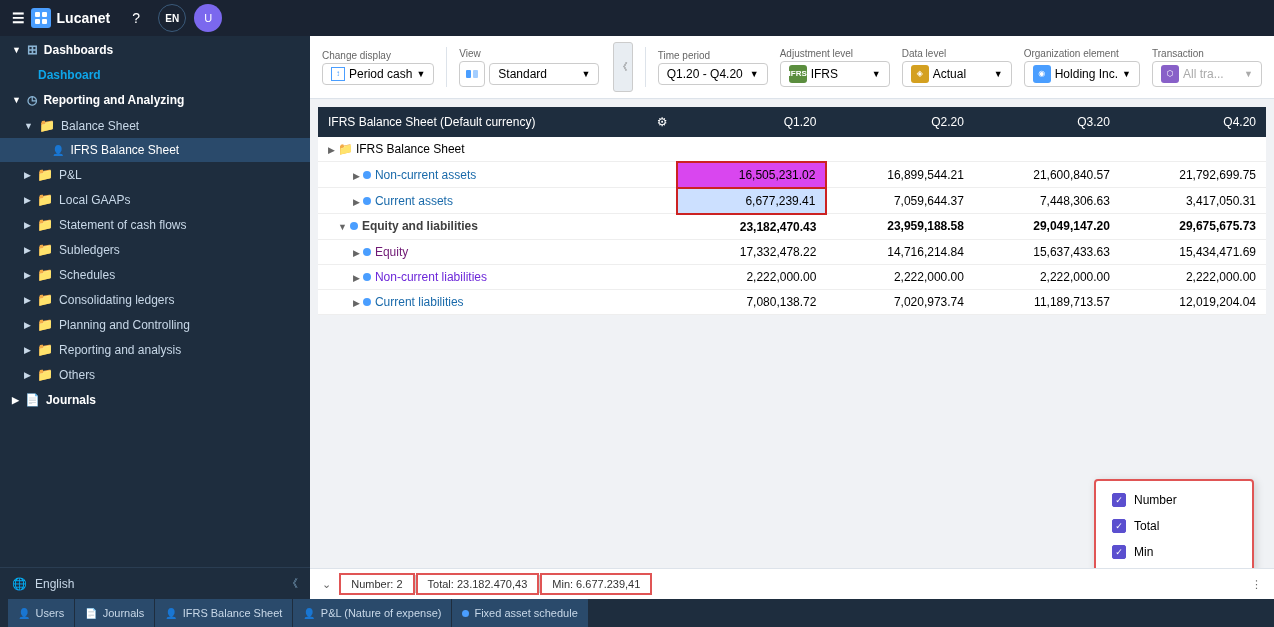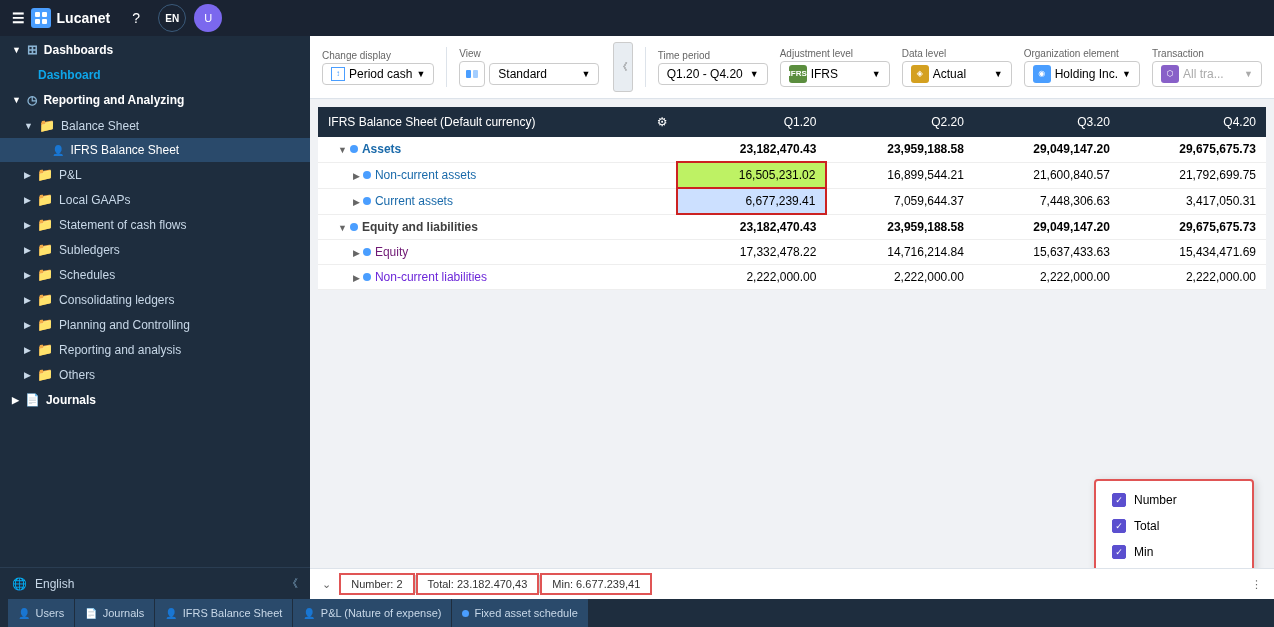--- a/index.html
+++ b/index.html
@@ -592,30 +592,30 @@
               <span>IFRS Balance Sheet (Default currency)</span>
               <span style="float:right;cursor:pointer;">⚙</span>
             </th>
             <th class="right">Q1.20</th>
             <th class="right">Q2.20</th>
             <th class="right">Q3.20</th>
             <th class="right">Q4.20</th>
           </tr>
         </thead>
         <tbody id="table-body">
-            <tr class="bold-row">
-              <td class="row-indent-1"><span style="color:#666;font-size:9px;margin-right:3px;">▼</span><span class="blue-dot"></span><span style="color:#1a6aaa">Assets</span></td>
-              <td class="right">23,182,470.43</td>
-              <td class="right">23,959,188.58</td>
-              <td class="right">29,049,147.20</td>
-              <td class="right">29,675,675.73</td>
+        <tr>
+              <td class=""><span style="color:#666;font-size:9px;margin-right:3px;">▶</span><span style="color:#e8a020;margin-right:3px;">📁</span><span style="color:inherit">IFRS Balance Sheet</span></td>
+              <td class="right"></td>
+              <td class="right"></td>
+              <td class="right"></td>
+              <td class="right"></td>
             </tr>
             <tr>
               <td class="row-indent-2"><span style="color:#666;font-size:9px;margin-right:3px;">▶</span><span class="blue-dot"></span><span style="color:#1a6aaa">Non-current assets</span></td>
-              <td class="right" style="background: #bef264; border: 2px solid rgb(204, 34, 34);">16,505,231.02</td>
+              <td class="right" style="background: #d946ef; border: 2px solid rgb(204, 34, 34);">16,505,231.02</td>
               <td class="right">16,899,544.21</td>
               <td class="right">21,600,840.57</td>
               <td class="right">21,792,699.75</td>
             </tr>
             <tr>
               <td class="row-indent-2"><span style="color:#666;font-size:9px;margin-right:3px;">▶</span><span class="blue-dot"></span><span style="color:#1a6aaa">Current assets</span></td>
               <td class="right" style="background: rgb(204, 224, 255); border: 2px solid rgb(204, 34, 34);">6,677,239.41</td>
               <td class="right">7,059,644.37</td>
               <td class="right">7,448,306.63</td>
               <td class="right">3,417,050.31</td>
@@ -634,20 +634,27 @@
               <td class="right">15,637,433.63</td>
               <td class="right">15,434,471.69</td>
             </tr>
             <tr>
               <td class="row-indent-2"><span style="color:#666;font-size:9px;margin-right:3px;">▶</span><span class="blue-dot"></span><span style="color:#6d28d9">Non-current liabilities</span></td>
               <td class="right">2,222,000.00</td>
               <td class="right">2,222,000.00</td>
               <td class="right">2,222,000.00</td>
               <td class="right">2,222,000.00</td>
             </tr>
+            <tr>
+              <td class="row-indent-2"><span style="color:#666;font-size:9px;margin-right:3px;">▶</span><span class="blue-dot"></span><span style="color:#1a6aaa">Current liabilities</span></td>
+              <td class="right">7,080,138.72</td>
+              <td class="right">7,020,973.74</td>
+              <td class="right">11,189,713.57</td>
+              <td class="right">12,019,204.04</td>
+            </tr>
           </tbody>
       </table>
 
       <div class="options-panel">
         <div class="option-item">
           <div class="checkbox checked">✓</div>
           <span>Number</span>
         </div>
         <div class="option-item">
           <div class="checkbox checked">✓</div>

